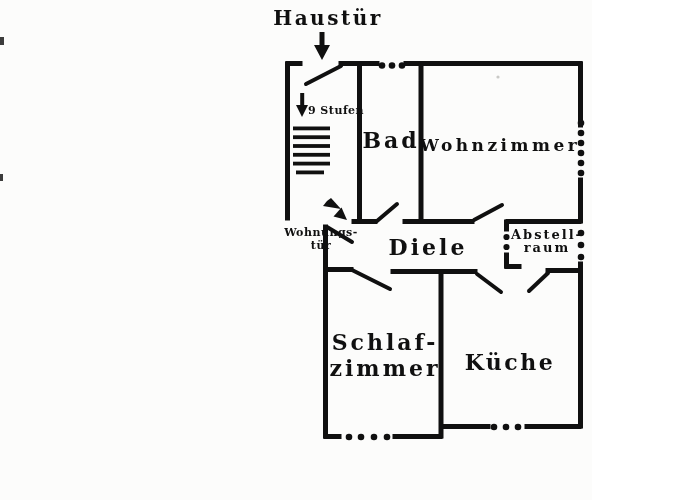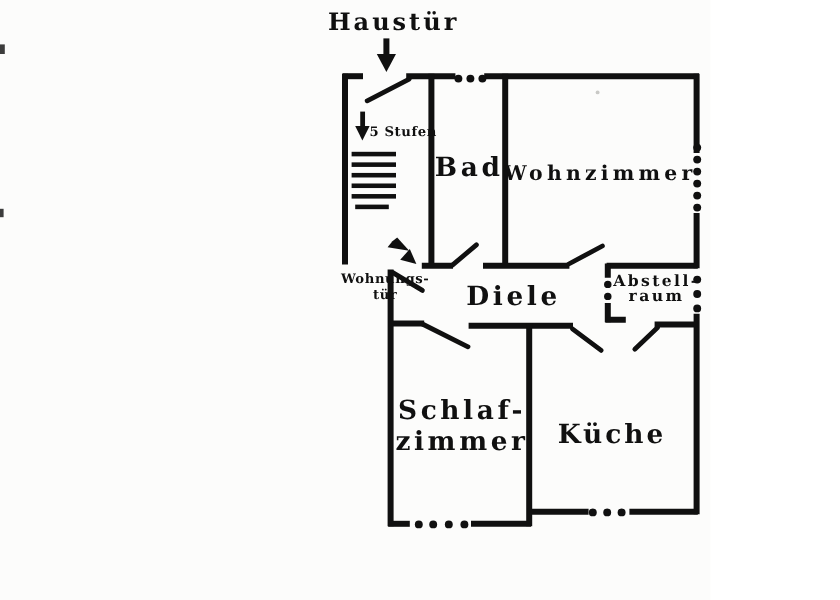--- a/index.html
+++ b/index.html
@@ -146,21 +146,21 @@
       <rect x="0" y="37" width="4" height="8"></rect>
       <rect x="0" y="174" width="3" height="7"></rect>
       <rect x="696" y="68" width="4" height="6"></rect>
       <rect x="691" y="466" width="5" height="4" fill="#8a8a8a"></rect>
       <circle cx="498" cy="77" r="1.6" fill="#c9c9c6"></circle>
     </g>
   </svg>
 
   <div class="lbl lbl-haustuer" style="left:328px;top:18px;">Haustür</div>
 
-  <div class="lbl lbl-small" style="left:336px;top:110px;">5 Stufen</div>
+  <div class="lbl lbl-small" style="left:336px;top:110px;">9 Stufen</div>
 
   <div class="lbl lbl-small lbl-wtuer" style="left:321px;top:207px;">
     <div>Wohnungs-</div>
     <div>tür</div>
   </div>
 
   <div class="lbl lbl-room" style="left:391px;top:140px;">Bad</div>
 
   <div class="lbl lbl-wohnzimmer" style="left:500px;top:145px;">Wohnzimmer</div>
 

